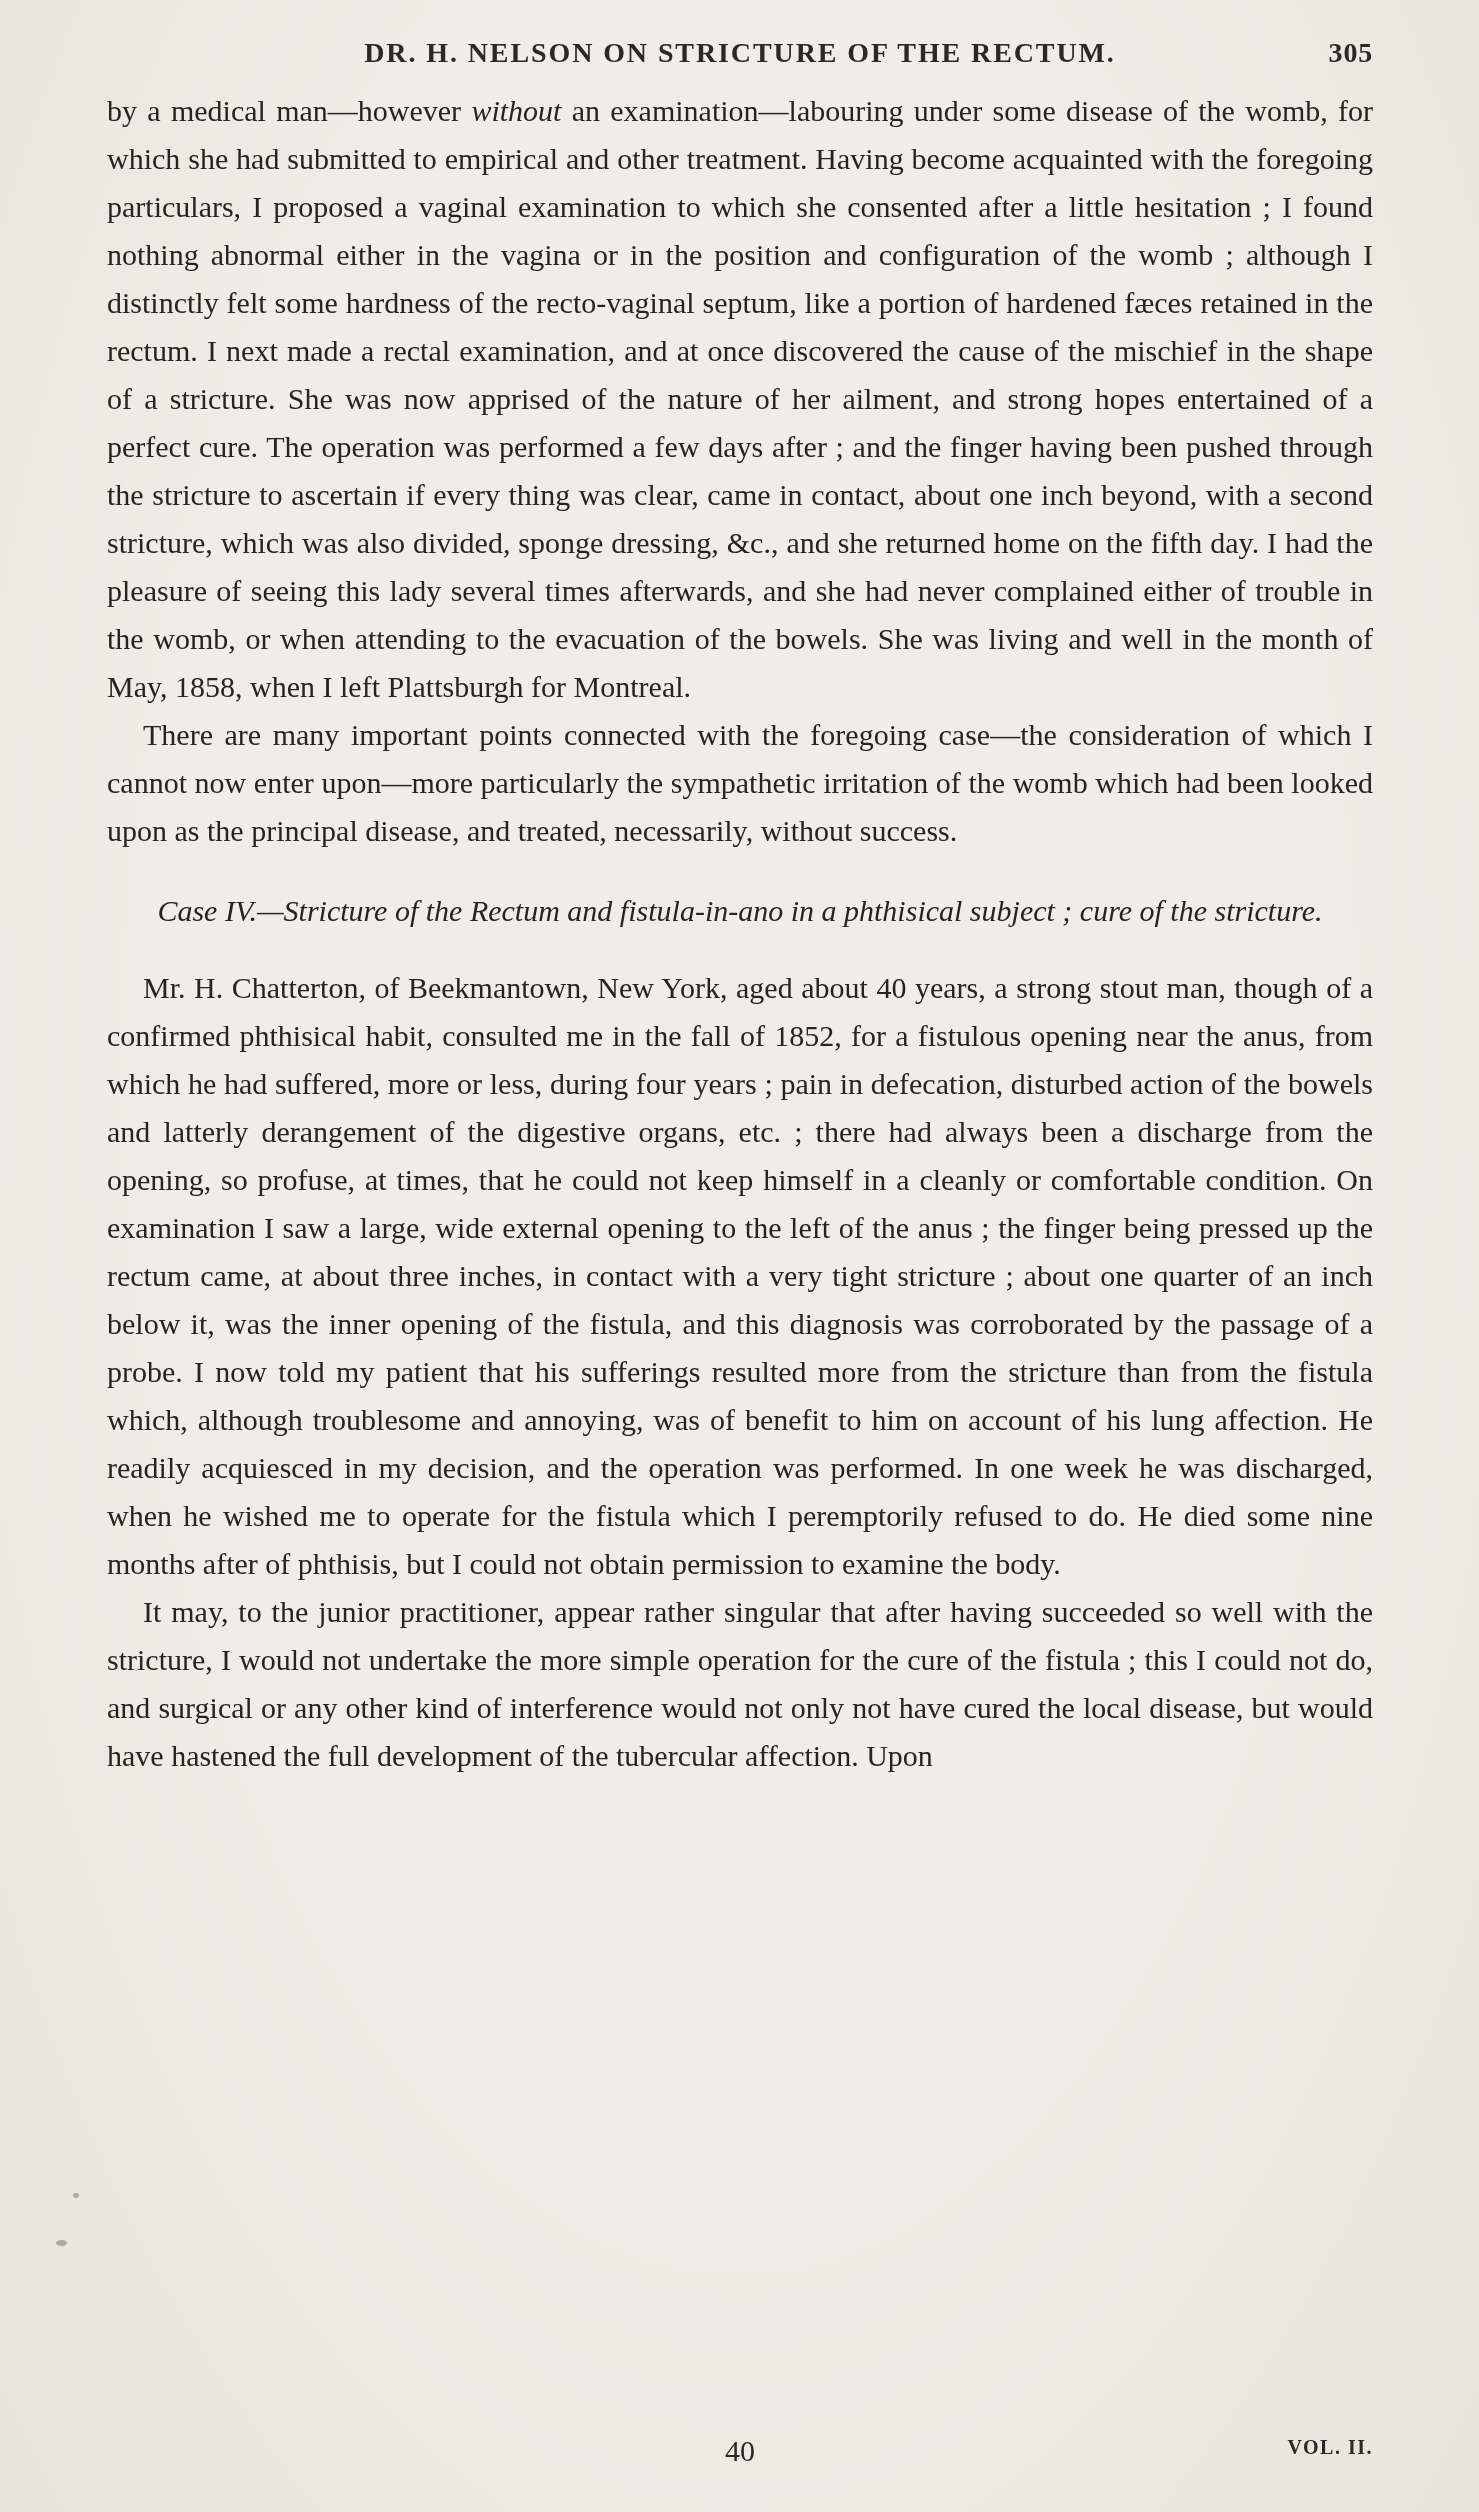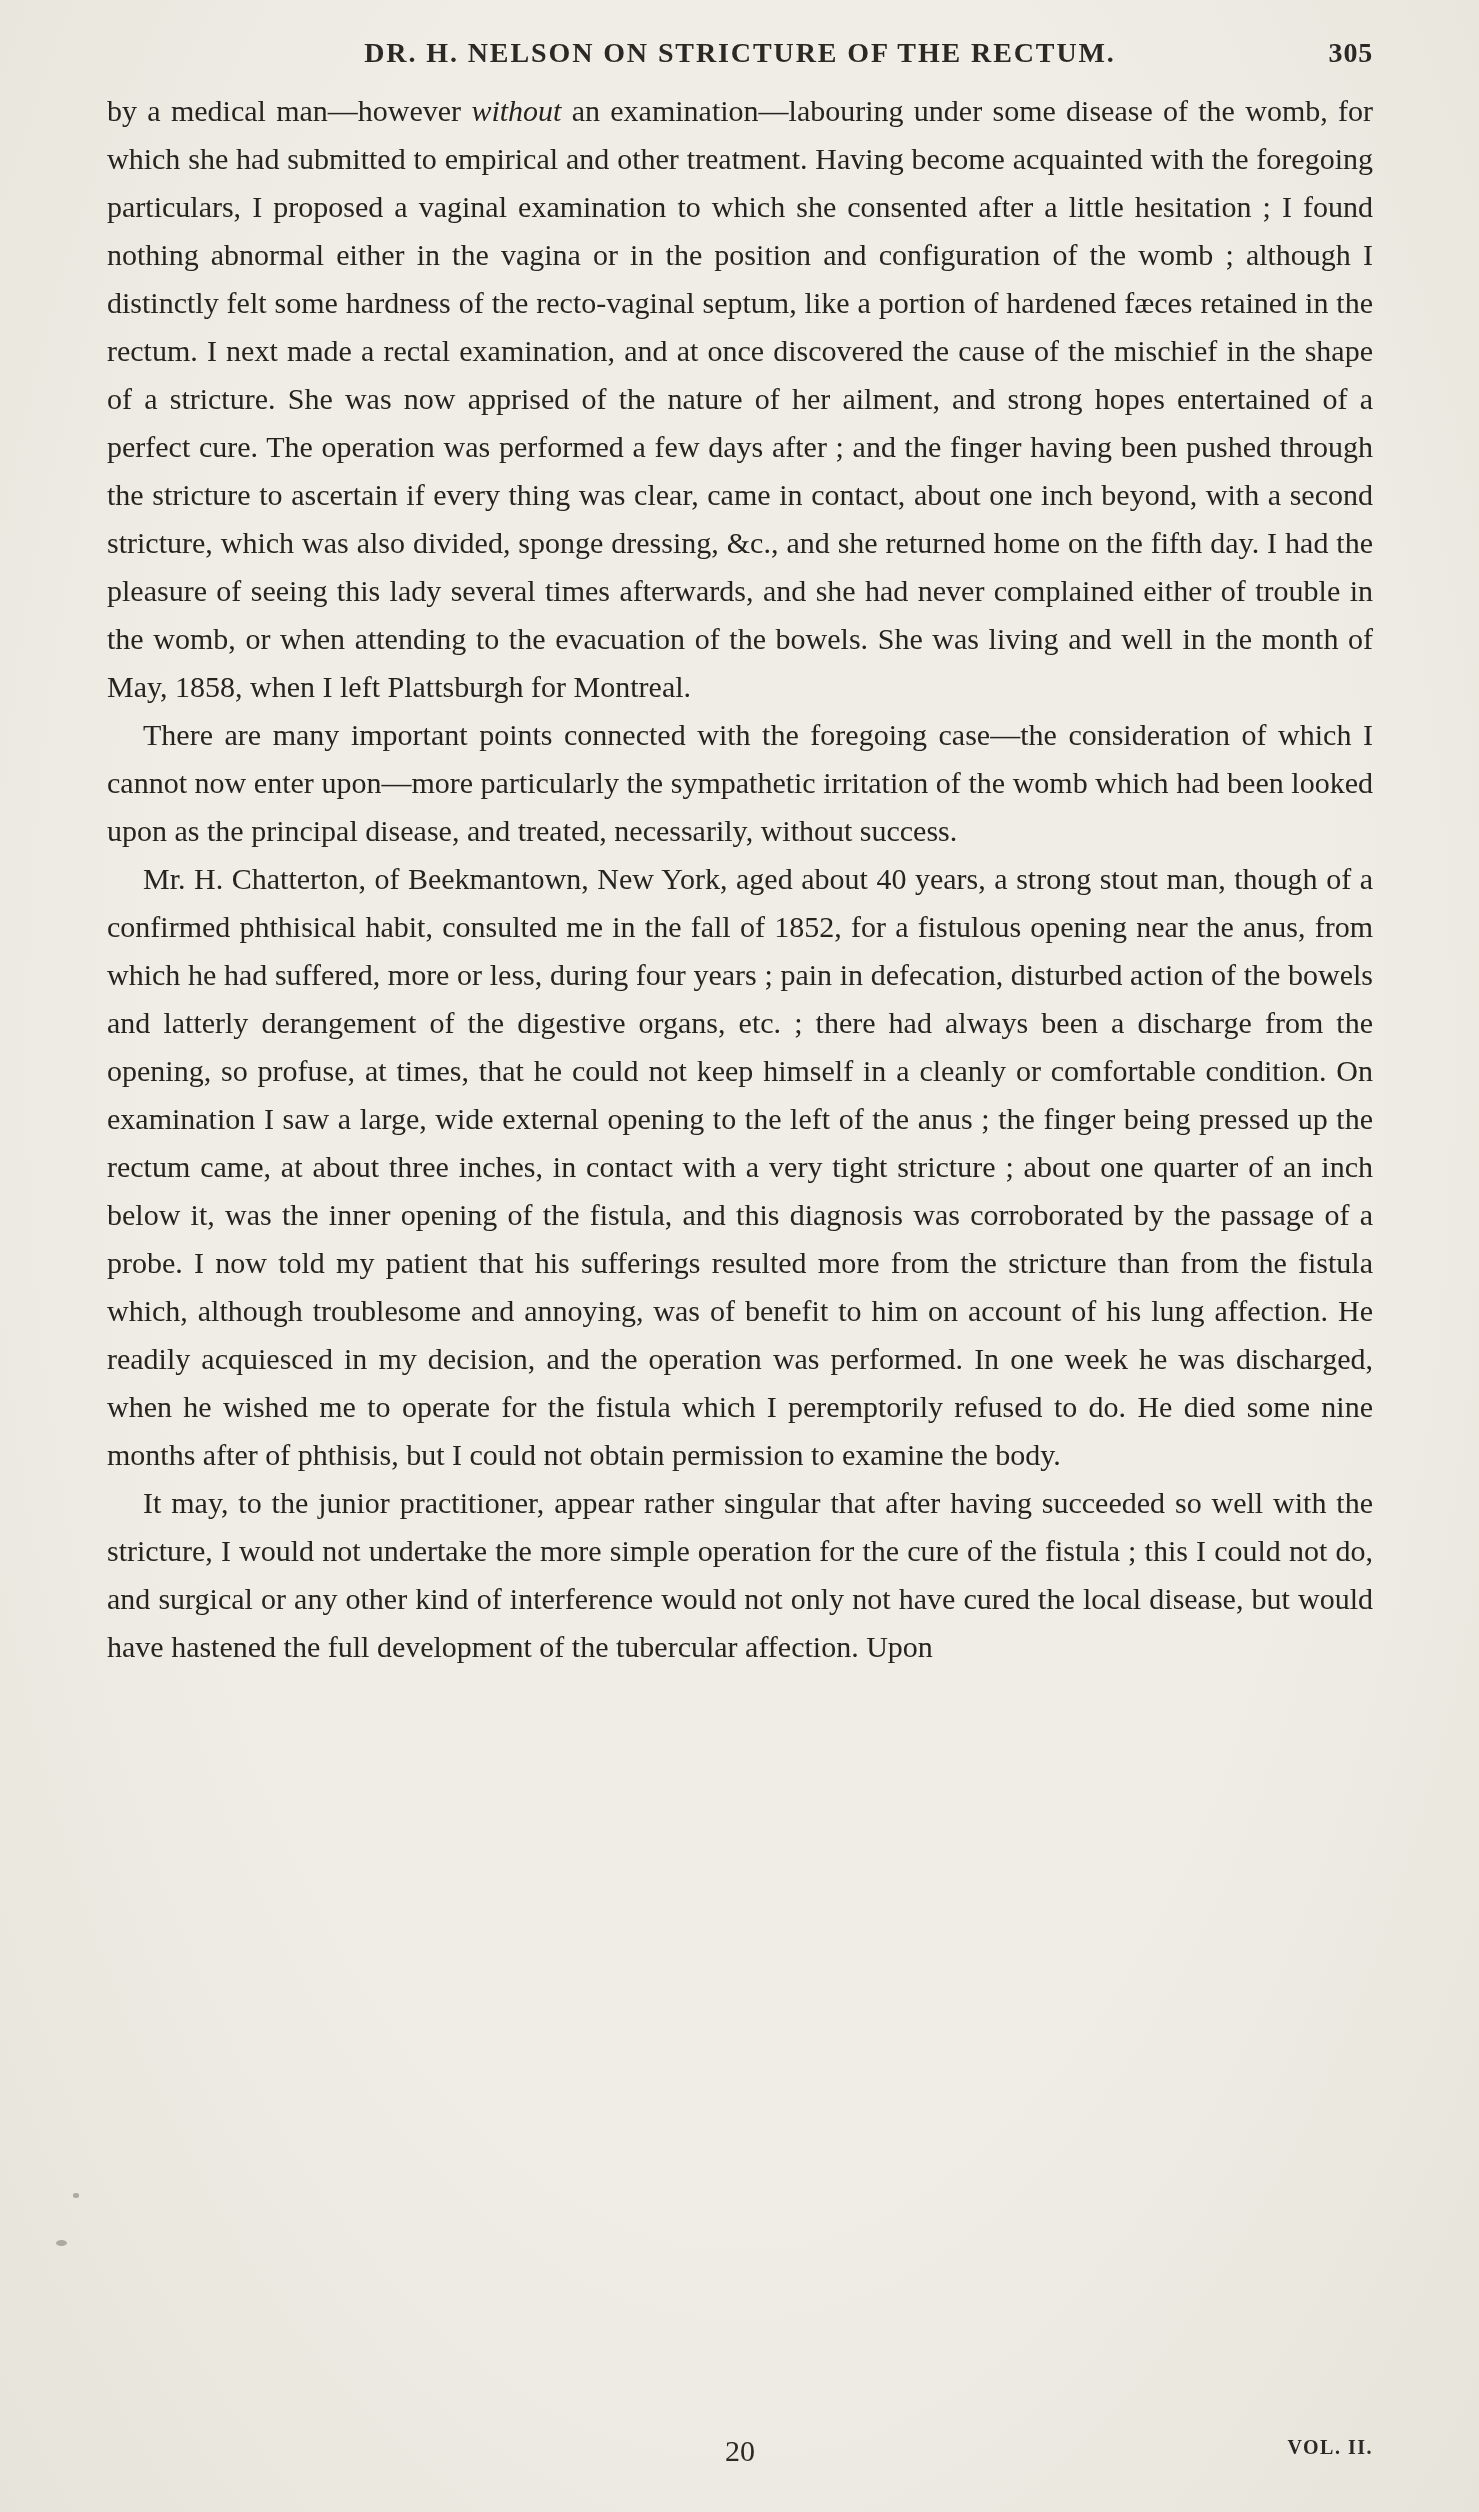--- a/index.html
+++ b/index.html
@@ -105,29 +105,30 @@
     <span class="head-title">DR. H. NELSON ON STRICTURE OF THE RECTUM.</span>
     <span class="page-number">305</span>
   </header>
 
   <main class="text-block">
 
     <p class="para"><span>by a medical man—however </span><em class="inline-italic">without</em><span> an examination—labouring under some disease of the womb, for which she had submitted to empirical and other treatment.  Having become acquainted with the foregoing particulars, I proposed a vaginal examination to which she consented after a little hesitation ; I found nothing abnormal either in the vagina or in the position and configuration of the womb ; although I distinctly felt some hardness of the recto-vaginal septum, like a portion of hardened fæces retained in the rectum.  I next made a rectal examination, and at once discovered the cause of the mischief in the shape of a stricture.  She was now apprised of the nature of her ailment, and strong hopes entertained of a perfect cure.  The operation was performed a few days after ; and the finger having been pushed through the stricture to ascertain if every thing was clear, came in contact, about one inch beyond, with a second stricture, which was also divided, sponge dressing, &amp;c., and she returned home on the fifth day.  I had the pleasure of seeing this lady several times afterwards, and she had never complained either of trouble in the womb, or when attending to the evacuation of the bowels.  She was living and well in the month of May, 1858, when I left Plattsburgh for Montreal.</span></p>
 
     <p class="para indent">There are many important points connected with the foregoing case—the consideration of which I cannot now enter upon—more particularly the sympathetic irritation of the womb which had been looked upon as the principal disease, and treated, necessarily, without success.</p>
 
+    <h2 class="case-heading">Case IV.—Stricture of the Rectum and fistula-in-ano in a phthisical subject ; cure of the stricture.</h2>
 
     <p class="para indent">Mr. H. Chatterton, of Beekmantown, New York, aged about 40 years, a strong stout man, though of a confirmed phthisical habit, consulted me in the fall of 1852, for a fistulous opening near the anus, from which he had suffered, more or less, during four years ; pain in defecation, disturbed action of the bowels and latterly derangement of the digestive organs, etc. ; there had always been a discharge from the opening, so profuse, at times, that he could not keep himself in a cleanly or comfortable condition.  On examination I saw a large, wide external opening to the left of the anus ; the finger being pressed up the rectum came, at about three inches, in contact with a very tight stricture ; about one quarter of an inch below it, was the inner opening of the fistula, and this diagnosis was corroborated by the passage of a probe.  I now told my patient that his sufferings resulted more from the stricture than from the fistula which, although troublesome and annoying, was of benefit to him on account of his lung affection.  He readily acquiesced in my decision, and the operation was performed.  In one week he was discharged, when he wished me to operate for the fistula which I peremptorily refused to do.  He died some nine months after of phthisis, but I could not obtain permission to examine the body.</p>
 
     <p class="para indent">It may, to the junior practitioner, appear rather singular that after having succeeded so well with the stricture, I would not undertake the more simple operation for the cure of the fistula ; this I could not do, and surgical or any other kind of interference would not only not have cured the local disease, but would have hastened the full development of the tubercular affection.  Upon</p>
 
   </main>
 
   <div class="speck s1"></div>
   <div class="speck s2"></div>
 
   <footer class="page-footer">
-    <span class="signature-number">20</span>
+    <span class="signature-number">40</span>
     <span class="volume-label">VOL. II.</span>
   </footer>
 
 </div>
 
 
 </body></html>

